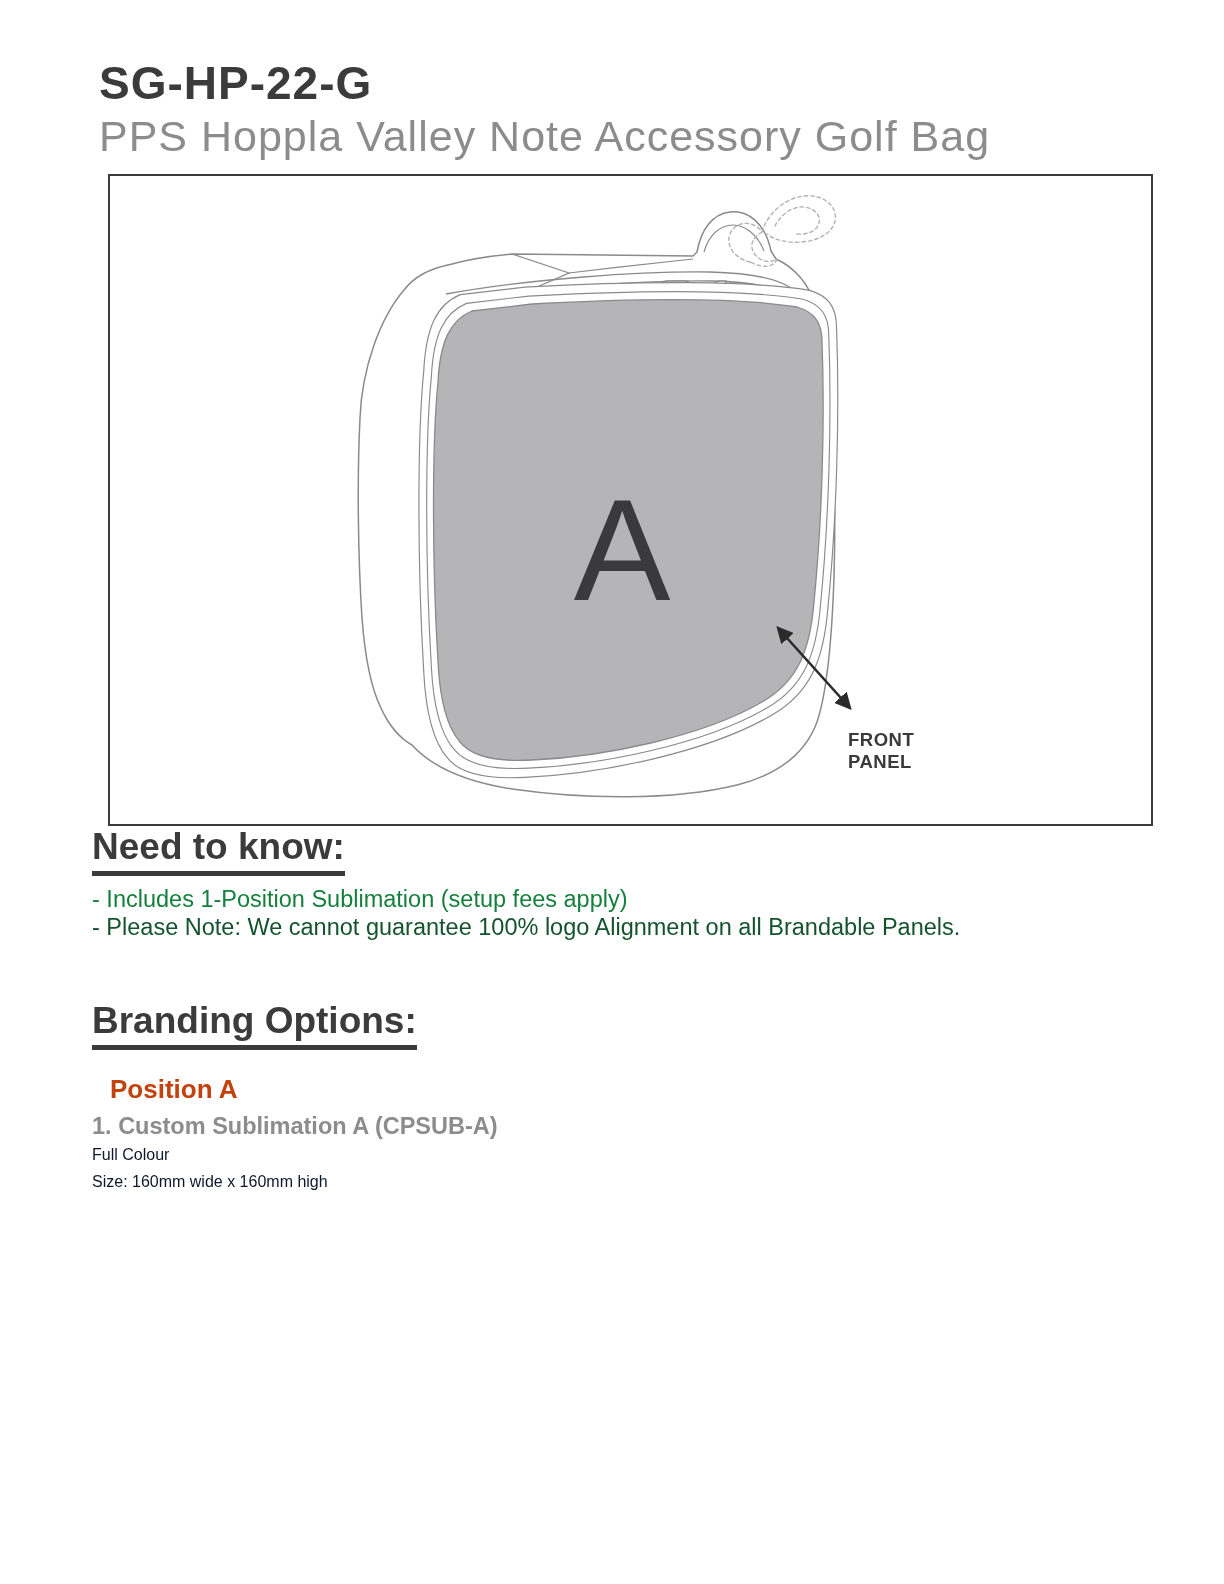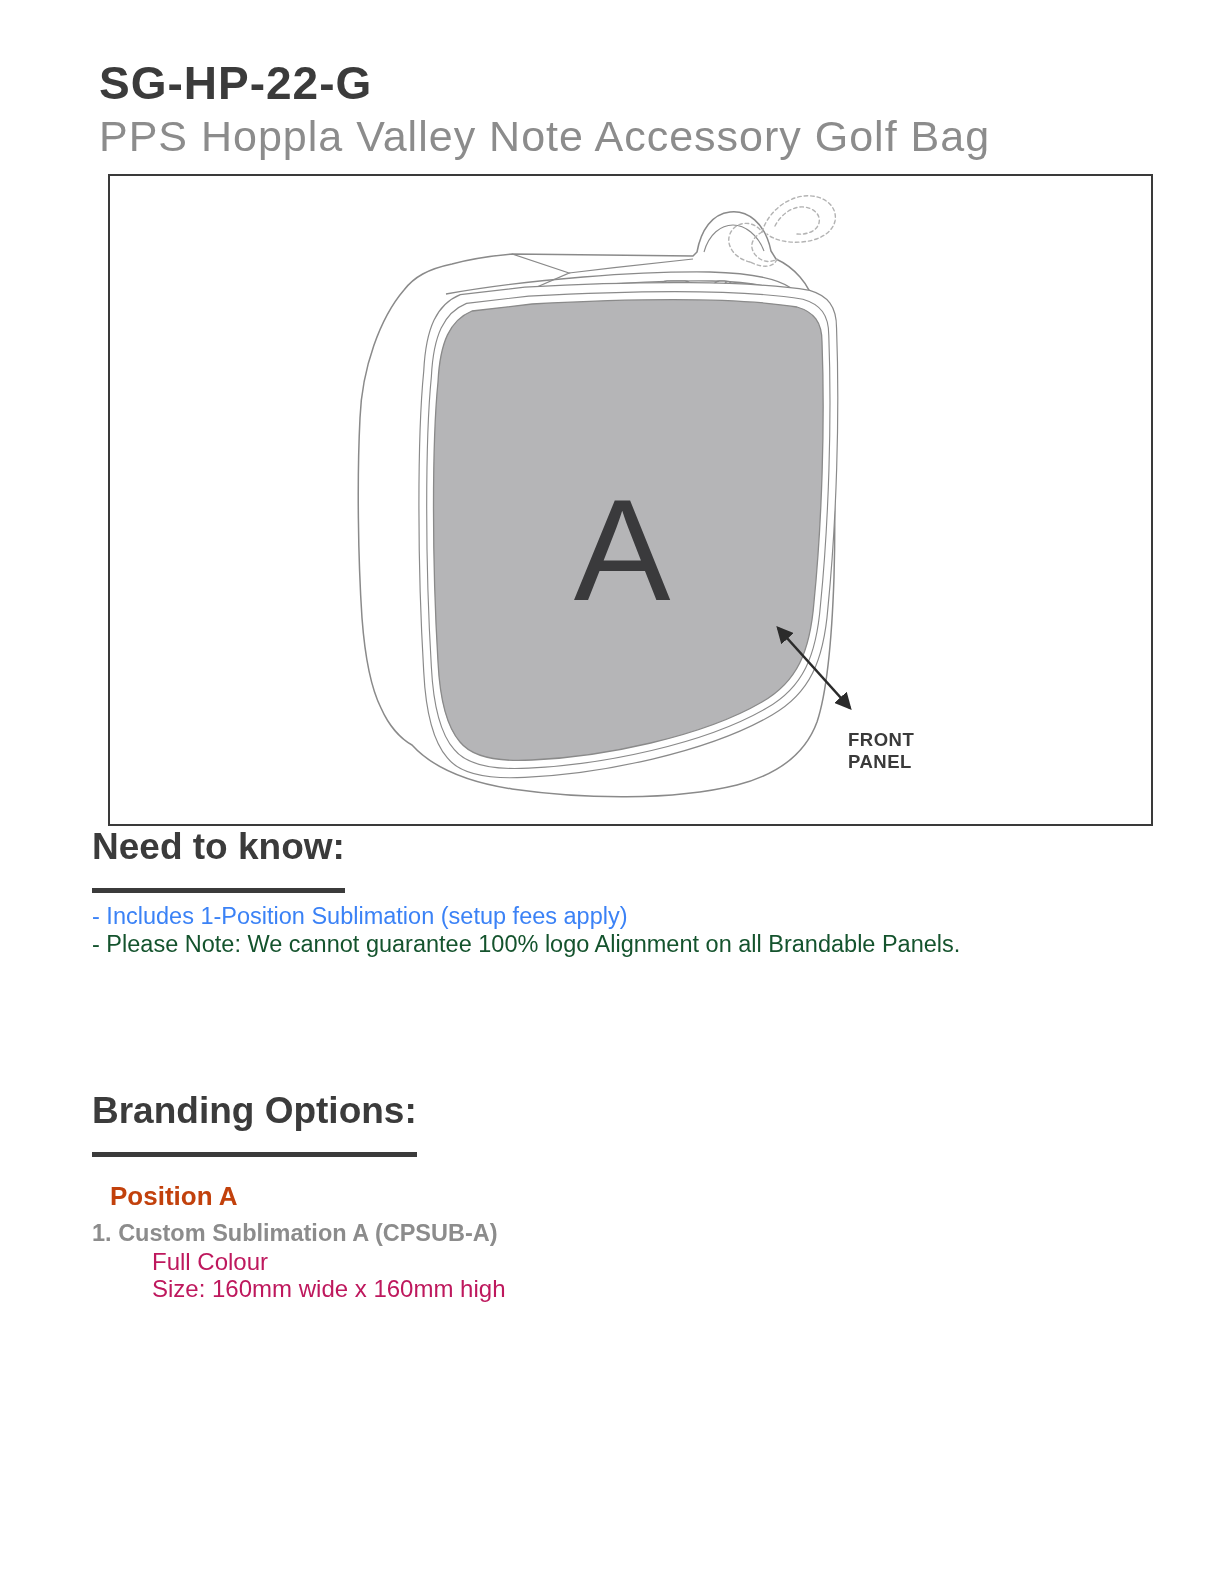--- a/index.html
+++ b/index.html
@@ -22,44 +22,43 @@
   }
   .diagram-box{
     position:absolute;left:108px;top:174px;
     width:1041px;height:648px;
     border:2px solid #3a3a3a;
     background:#ffffff;
   }
   .diagram-box svg{display:block;}
   .section{position:absolute;left:92px;}
   .section-need{top:826px;}
-  .section-branding{top:1090px;}
+  .section-branding{top:1000px;}
   .section-heading{
     display:inline-block;
     font-size:37px;font-weight:bold;color:#3b3b3b;
     border-bottom:5px solid #3b3b3b;
-    padding-bottom:20px;margin:0 0 10px 0;
+    padding-bottom:3px;margin:0 0 10px 0;
   }
   .note-line{
     font-size:23.5px;line-height:27.5px;margin:0;
-    color:#3b82f6;white-space:nowrap;
+    color:#15803d;white-space:nowrap;
   }
   .note-line.red{color:#14532d;}
   .position-block{margin-top:14px;}
   .position-title{
     font-size:26px;font-weight:bold;color:#c2410c;
     margin:0 0 8px 18px;
   }
   .option-first{
     font-size:23.5px;line-height:27.5px;color:#8c8c8c;
     font-weight:bold;
   }
   .option-detail{
-    font-size:24px;line-height:27.5px;color:#be185d;
-    margin-left:60px;
+    font-size:16px;line-height:27.5px;color:#0f172a;
   }
 </style>
 </head>
 <body>
 
 <div class="page">
 
   <h1 class="product-code">SG-HP-22-G</h1>
   <div class="product-name">PPS Hoppla Valley Note Accessory Golf Bag</div>
 

